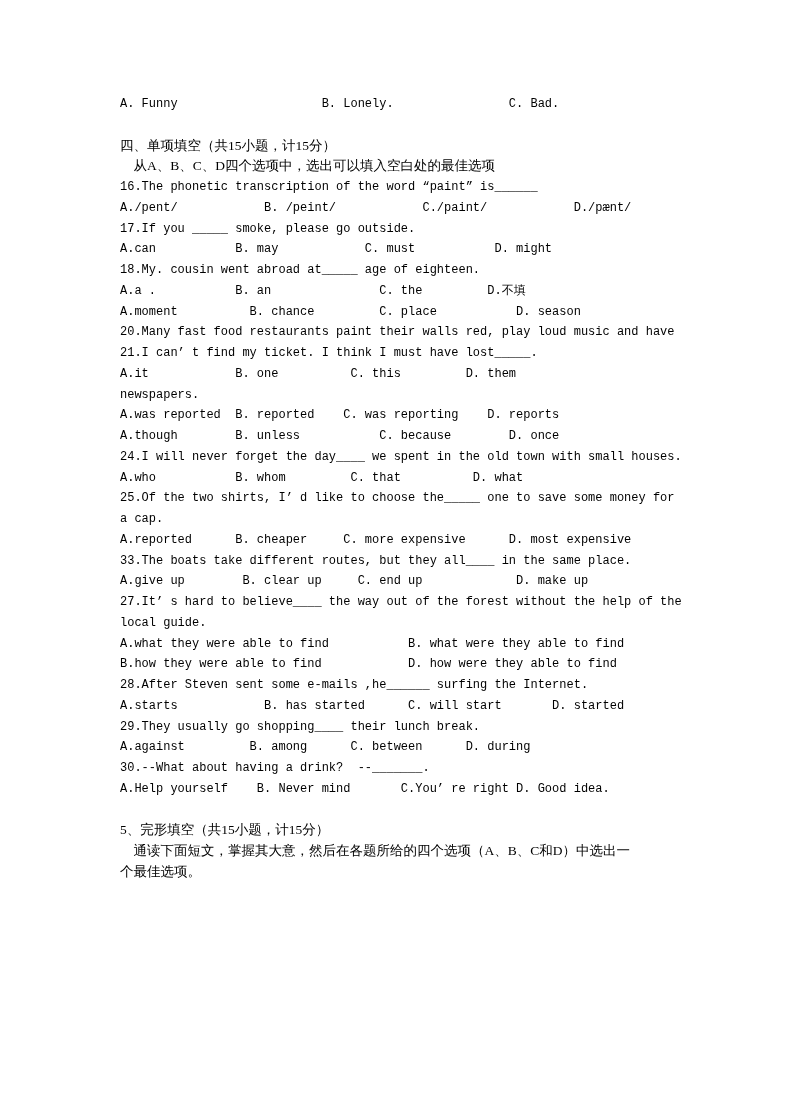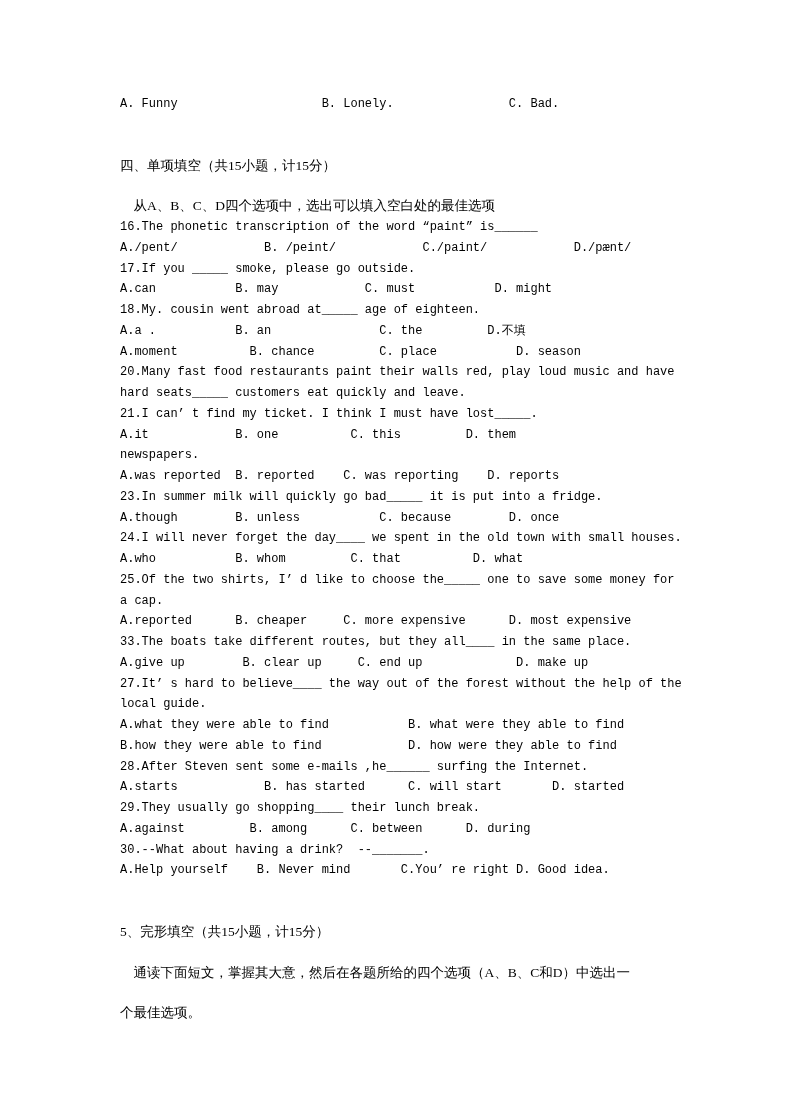--- a/index.html
+++ b/index.html
@@ -24,46 +24,43 @@
     font-family: "Liberation Mono", "DejaVu Sans Mono", monospace;
     font-size: 12px;
     line-height: 20.75px;
     min-height: 20.75px;
     white-space: pre;
     color: #000000;
   }
   .cn {
     font-family: "Liberation Serif", "DejaVu Serif", serif;
     font-size: 13.5px;
-    margin-top: 20px;
   }
 </style>
 </head>
 <body>
 
 <div class="page">
   <div class="text-block">
     <div class="line">A. Funny                    B. Lonely.                C. Bad.</div>
     <div class="line"></div>
     <div class="line cn">四、单项填空（共15小题，计15分）</div>
     <div class="line cn">    从A、B、C、D四个选项中，选出可以填入空白处的最佳选项</div>
     <div class="line">16.The phonetic transcription of the word “paint” is______</div>
     <div class="line">A./pent/            B. /peint/            C./paint/            D./pænt/</div>
     <div class="line">17.If you _____ smoke, please go outside.</div>
     <div class="line">A.can           B. may            C. must           D. might</div>
     <div class="line">18.My. cousin went abroad at_____ age of eighteen.</div>
     <div class="line">A.a .           B. an               C. the         D.不填</div>
     <div class="line">A.moment          B. chance         C. place           D. season</div>
     <div class="line">20.Many fast food restaurants paint their walls red, play loud music and have</div>
-    <div class="line">hard seats_____ customers eat quickly and leave.</div>
     <div class="line">21.I can’ t find my ticket. I think I must have lost_____.</div>
     <div class="line">A.it            B. one          C. this         D. them</div>
     <div class="line">newspapers.</div>
     <div class="line">A.was reported  B. reported    C. was reporting    D. reports</div>
-    <div class="line">23.In summer milk will quickly go bad_____ it is put into a fridge.</div>
     <div class="line">A.though        B. unless           C. because        D. once</div>
     <div class="line">24.I will never forget the day____ we spent in the old town with small houses.</div>
     <div class="line">A.who           B. whom         C. that          D. what</div>
     <div class="line">25.Of the two shirts, I’ d like to choose the_____ one to save some money for</div>
     <div class="line">a cap.</div>
     <div class="line">A.reported      B. cheaper     C. more expensive      D. most expensive</div>
     <div class="line">33.The boats take different routes, but they all____ in the same place.</div>
     <div class="line">A.give up        B. clear up     C. end up             D. make up</div>
     <div class="line">27.It’ s hard to believe____ the way out of the forest without the help of the</div>
     <div class="line">local guide.</div>

